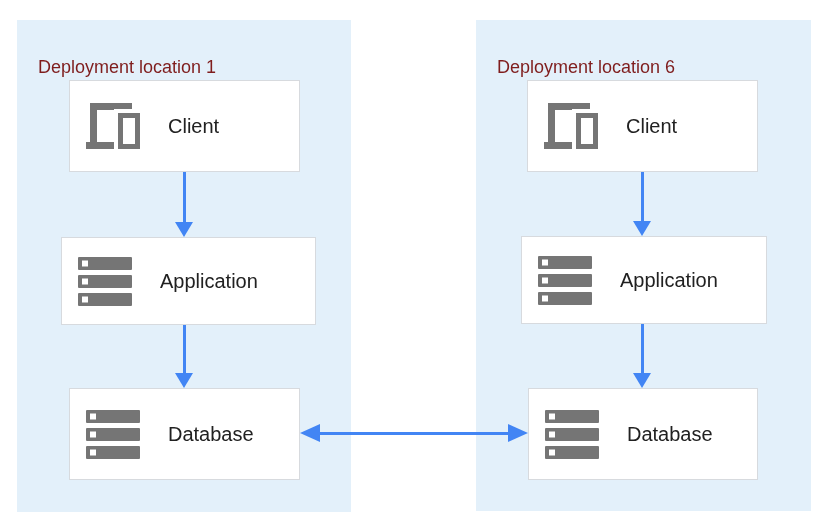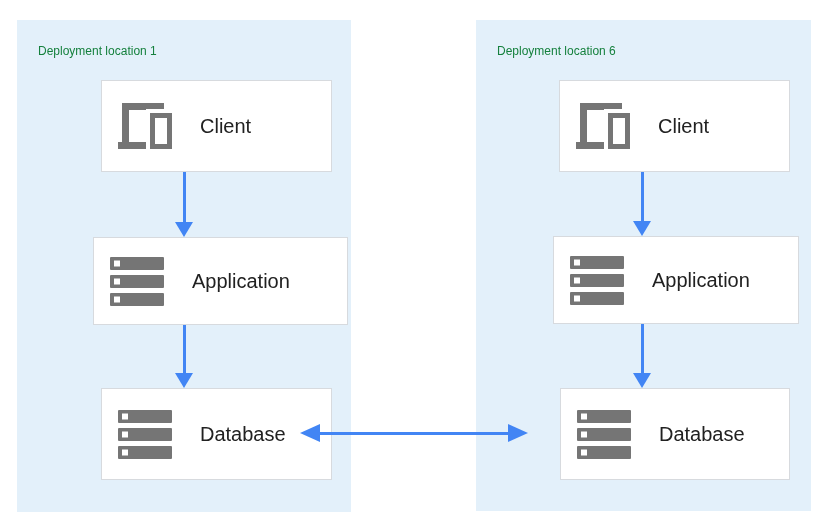--- a/index.html
+++ b/index.html
@@ -17,34 +17,33 @@
   }
   .region {
     position: absolute;
     background: #E3F0FA;
   }
   #region-1 { left: 17px;  top: 20px; width: 334px; height: 492px; }
   #region-2 { left: 476px; top: 20px; width: 335px; height: 491px; }
   .region-title {
     position: absolute;
     left: 21px;
-    top: 24px;
-    font-size: 12px;
-    color: #15803d;
+    top: 37px;
+    font-size: 18px;
+    color: #7f1d1d;
     white-space: nowrap;
   }
   .node {
     position: absolute;
     background: #ffffff;
     border: 1px solid #D7DADE;
     box-sizing: border-box;
     display: flex;
     align-items: center;
     padding-left: 16px;
-    margin-left: 32px;
   }
   #node-client-1 { left: 69px;  top: 80px;  width: 231px; height: 92px; }
   #node-app-1    { left: 61px;  top: 237px; width: 255px; height: 88px; }
   #node-db-1     { left: 69px;  top: 388px; width: 231px; height: 92px; }
   #node-client-2 { left: 527px; top: 80px;  width: 231px; height: 92px; }
   #node-app-2    { left: 521px; top: 236px; width: 246px; height: 88px; }
   #node-db-2     { left: 528px; top: 388px; width: 230px; height: 92px; }
   .node-icon {
     flex: 0 0 auto;
     width: 54px;

